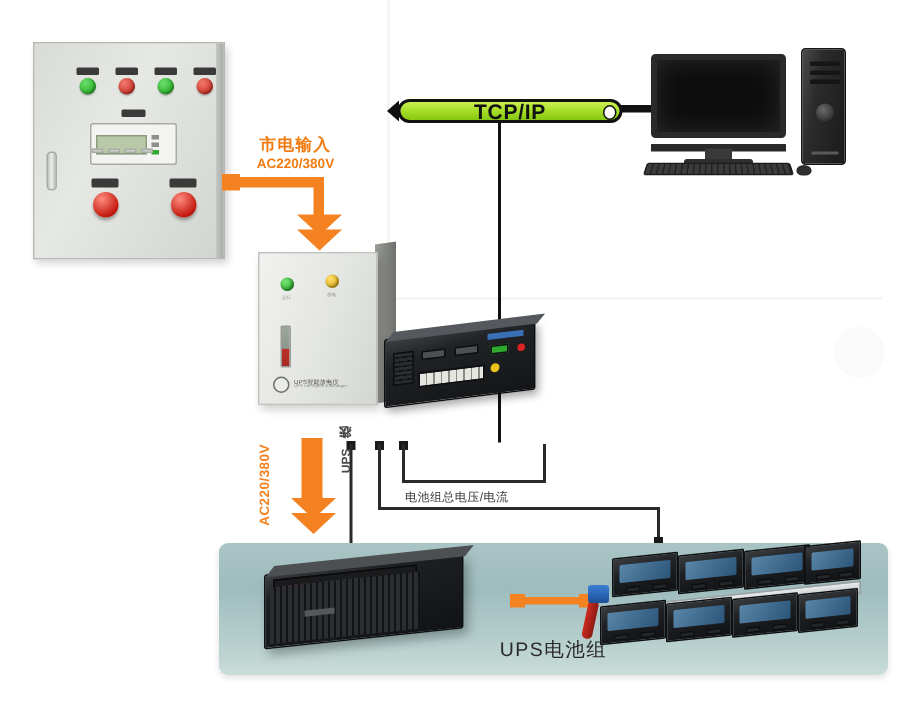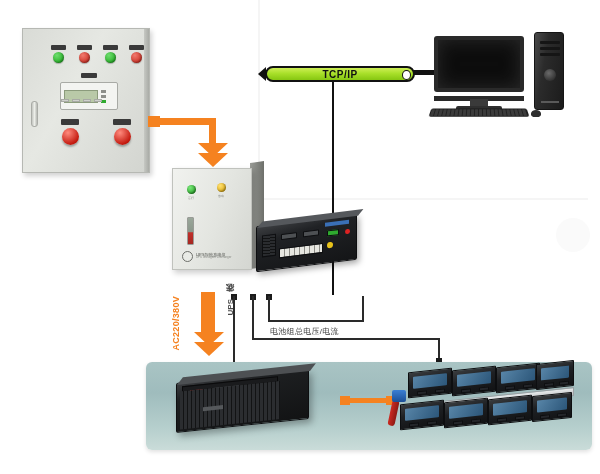--- a/index.html
+++ b/index.html
@@ -84,21 +84,21 @@
   .chev.c1 { top:0; }
   .chev.c2 { top:10px; }
 
   
   #tcpip-bus {
     position:absolute; left:265px; top:66px; width:150px; height:16px;
     background: linear-gradient(180deg,#cdee55 0%, #a9e02a 45%, #86c611 100%);
     border:2px solid #111; border-radius:9px;
     display:flex; align-items:center; justify-content:center;
   }
-  #tcpip-bus .label { font-size:10px; font-weight:bold; color:#111; letter-spacing:.5px; }
+  #tcpip-bus .label { font-size:14px; font-weight:bold; color:#111; letter-spacing:.5px; }
   .bus-cap {
     position:absolute; top:2px; width:9px; height:10px; border-radius:50%;
     background:#fff; border:1px solid #111;
   }
   .bus-cap.right { right:2px; }
   .bus-arrow-left {
     position:absolute; left:258px; top:67px; width:0; height:0;
     border-top:7px solid transparent; border-bottom:7px solid transparent;
     border-right:8px solid #111;
   }
@@ -310,20 +310,24 @@
     <div class="btn-cell b1">
       <div class="btn-tag"></div>
       <div class="push-btn"></div>
     </div>
     <div class="btn-cell b2">
       <div class="btn-tag"></div>
       <div class="push-btn"></div>
     </div>
   </div>
 
+  <div id="mains-label">
+    <div class="l1">市电输入</div>
+    <div class="l2">AC220/380V</div>
+  </div>
 
   <div id="mains-arrow">
     <div class="ma-stub"></div>
     <div class="ma-horiz"></div>
     <div class="ma-vert"></div>
     <div class="ma-head">
       <div class="chev c1"></div>
       <div class="chev c2"></div>
     </div>
   </div>
@@ -473,14 +477,15 @@
         <div class="br-cap" style="left:26px; top:19px;"></div>
       </div>
       <div class="br-cell" style="left:136px; top:24px; width:40px; transform:skewY(-6deg);">
         <div class="br-lbl" style="width:30px;"></div>
         <div class="br-cap" style="left:7px; top:19px;"></div>
         <div class="br-cap" style="left:24px; top:19px;"></div>
       </div>
     </div>
   </div>
 
+  <div id="battery-caption">UPS电池组</div>
 
 </div>
 
 </body></html>

